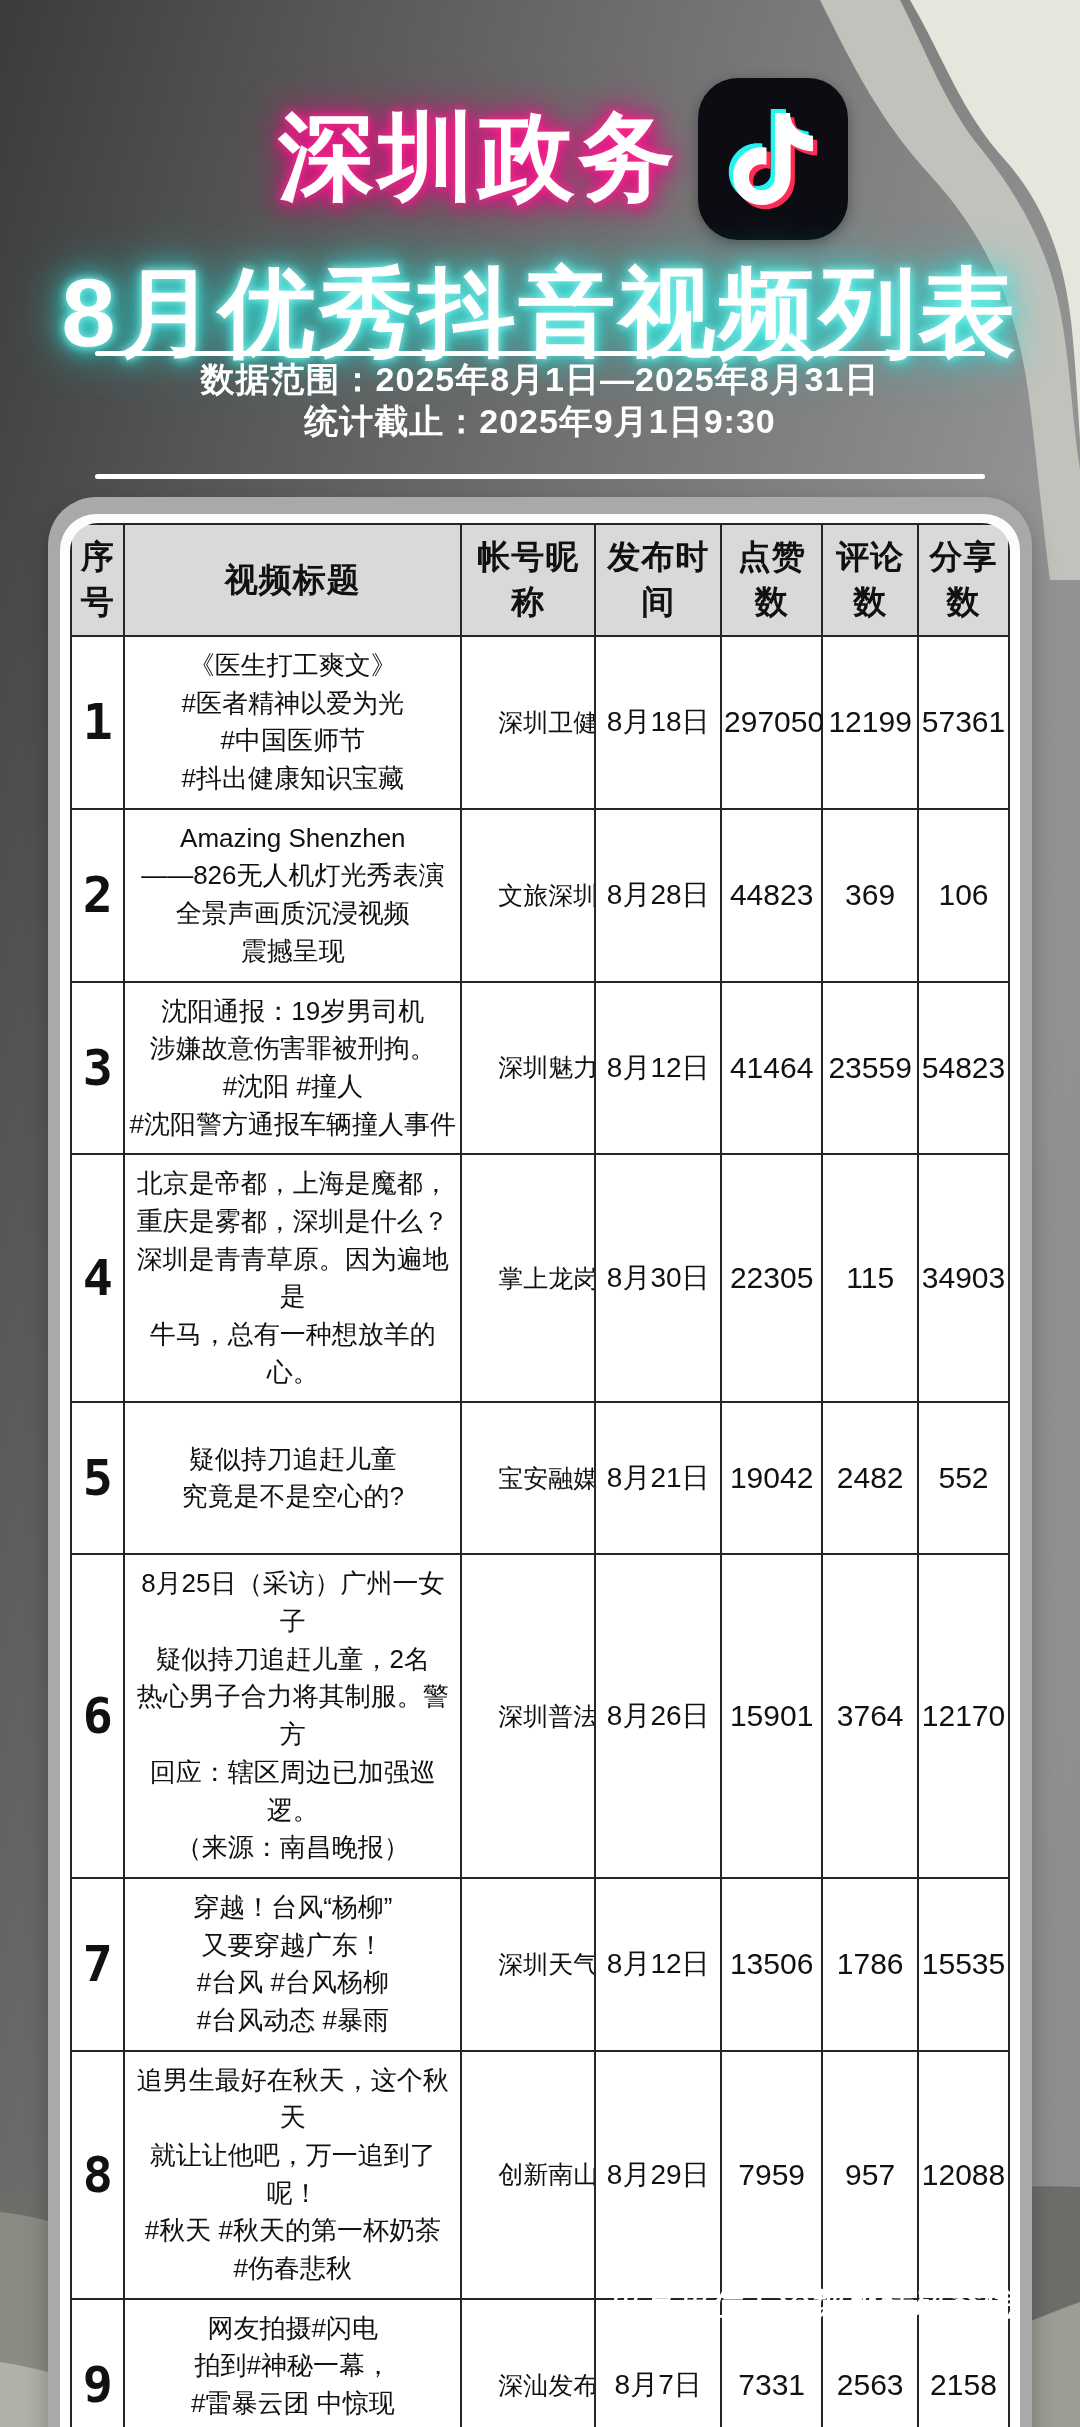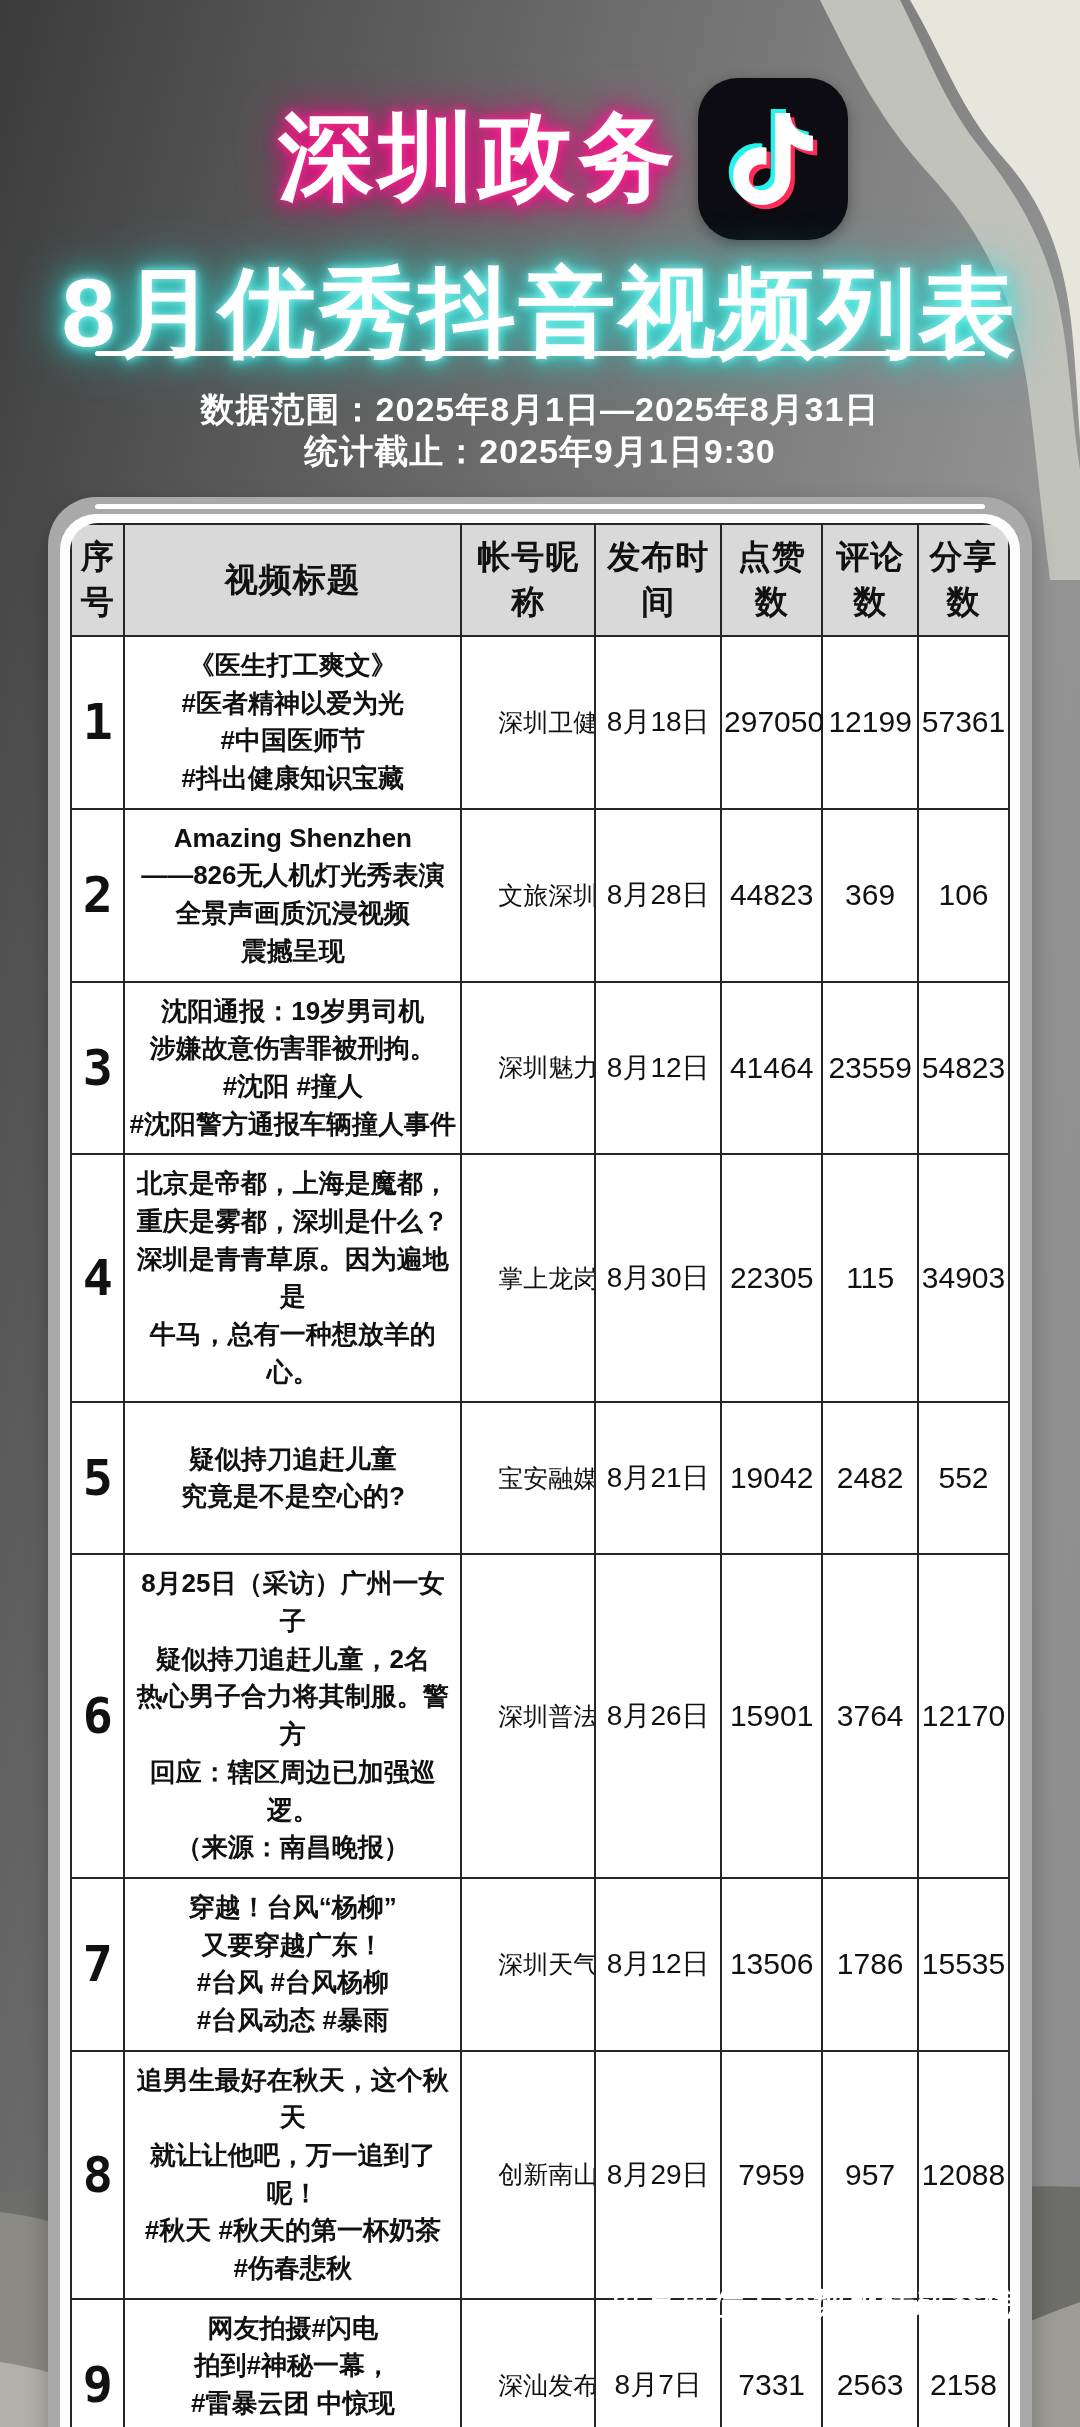--- a/index.html
+++ b/index.html
@@ -33,21 +33,21 @@
     text-shadow:0 0 10px #8ff7f2,0 0 26px #37e8e0,0 0 52px #19d9d2,0 5px 14px rgba(20,190,185,.5);
   }
 
   
   .meta-block{position:absolute;top:351px;left:95px;width:890px;z-index:3;}
   .meta-line{height:5px;background:#ffffff;border-radius:3px;}
   .meta-text{
     text-align:center;color:#fff;font-size:34px;font-weight:700;letter-spacing:1px;
     margin:0;line-height:42px;
   }
-  .meta-text.first{margin-top:32px;}
+  .meta-text.first{margin-top:2px;}
   .meta-text.second{margin-bottom:32px;}
 
   
   .card-outer{
     position:absolute;left:48px;top:497px;width:984px;min-height:1712px;
     background:#a9a9a9;border-radius:48px;box-sizing:border-box;
     padding:17px 12px 22px 12px;z-index:2;
     box-shadow:0 10px 24px rgba(0,0,0,.25);
   }
   .card-inner{
@@ -61,21 +61,21 @@
   td{background:#ffffff;}
   tbody tr{height:152px;}
   .col-no{width:5.7%;}
   .col-title{width:35.9%;}
   .col-account{width:14.3%;}
   .col-date{width:13.4%;}
   .col-likes{width:10.8%;}
   .col-comments{width:10.2%;}
   .col-shares{width:9.7%;}
   td.cell-no{font-size:50px;font-weight:700;font-family:"DejaVu Sans Mono",monospace;}
-  td.cell-title{font-size:26px;line-height:1.45;white-space:pre-line;font-weight:700;padding:10px 4px;margin-top:29px;}
+  td.cell-title{font-size:26px;line-height:1.45;white-space:pre-line;font-weight:400;padding:10px 4px;margin-top:29px;}
   td.cell-account{font-size:25px;white-space:nowrap;overflow:hidden;padding-left:36px;}
   td.cell-date{font-size:28px;white-space:nowrap;}
   td.cell-likes,td.cell-comments,td.cell-shares{font-size:30px;}
 
   
   .footer-credit{
     position:absolute;right:66px;top:2283px;z-index:3;
     color:#fff;font-size:32px;font-weight:700;font-style:italic;letter-spacing:2px;
   }
 </style>

